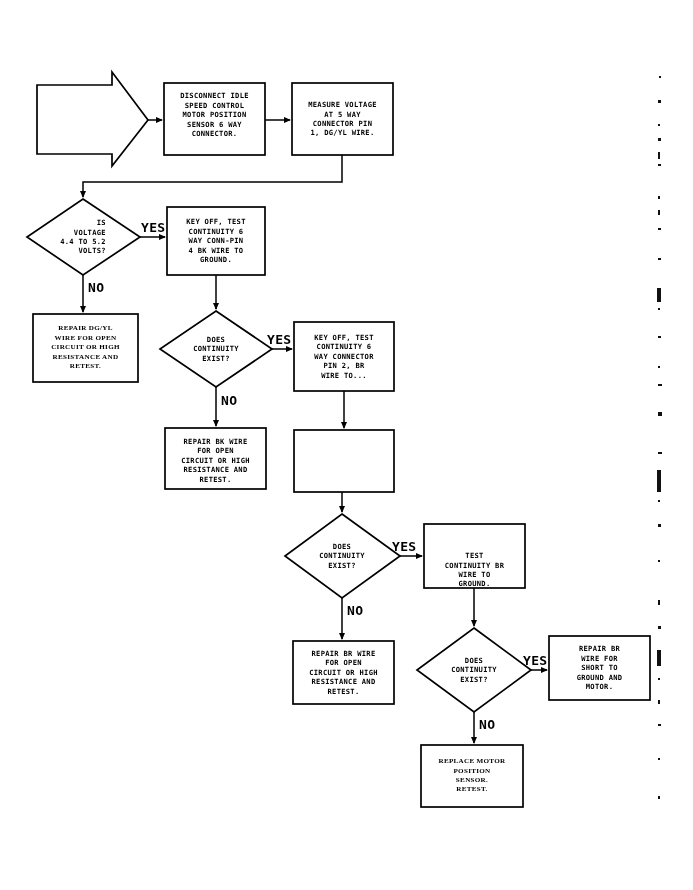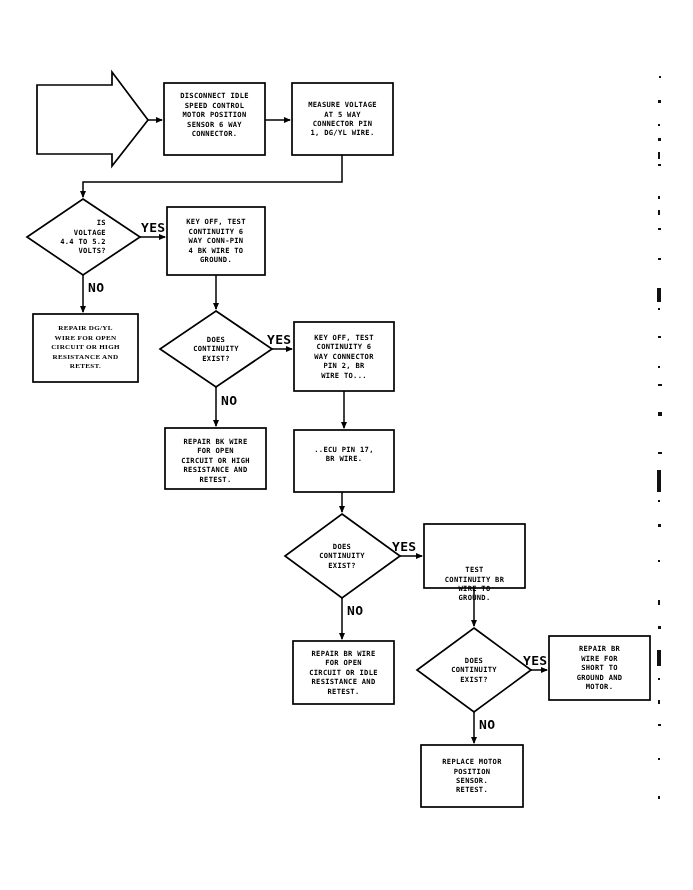--- a/index.html
+++ b/index.html
@@ -170,49 +170,47 @@
 WAY CONNECTOR
 PIN 2, BR
 WIRE TO...</div>
 
   <div class="node-text" style="left:165px; top:428px; width:101px; height:65px;">REPAIR BK WIRE
 FOR OPEN
 CIRCUIT OR HIGH
 RESISTANCE AND
 RETEST.</div>
 
-  <div class="node-text" style="left:294px; top:430px; width:100px; height:48px;">..ECU PIN 17,
-BR WIRE.</div>
 
   <div class="node-text" style="left:290px; top:526px; width:104px; height:60px;">DOES
 CONTINUITY
 EXIST?</div>
 
-  <div class="node-text" style="left:424px; top:552px; width:101px; height:64px;">TEST
+  <div class="node-text" style="left:424px; top:538px; width:101px; height:64px;">TEST
 CONTINUITY BR
 WIRE TO
 GROUND.</div>
 
   <div class="node-text" style="left:293px; top:641px; width:101px; height:63px;">REPAIR BR WIRE
 FOR OPEN
-CIRCUIT OR IDLE
+CIRCUIT OR HIGH
 RESISTANCE AND
 RETEST.</div>
 
   <div class="node-text" style="left:422px; top:640px; width:104px; height:60px;">DOES
 CONTINUITY
 EXIST?</div>
 
   <div class="node-text" style="left:549px; top:636px; width:101px; height:64px;">REPAIR BR
 WIRE FOR
 SHORT TO
 GROUND AND
 MOTOR.</div>
 
-  <div class="node-text" style="left:421px; top:745px; width:102px; height:62px;">REPLACE MOTOR
+  <div class="node-text" style="left:421px; top:745px; width:102px; height:62px;font-family:Liberation Serif, serif;">REPLACE MOTOR
 POSITION
 SENSOR.
 RETEST.</div>
 
   <div class="edge-label" style="left:141px; top:224px;">YES</div>
   <div class="edge-label" style="left:88px; top:284px;">NO</div>
 
   <div class="edge-label" style="left:267px; top:336px;">YES</div>
   <div class="edge-label" style="left:221px; top:397px;">NO</div>
 

